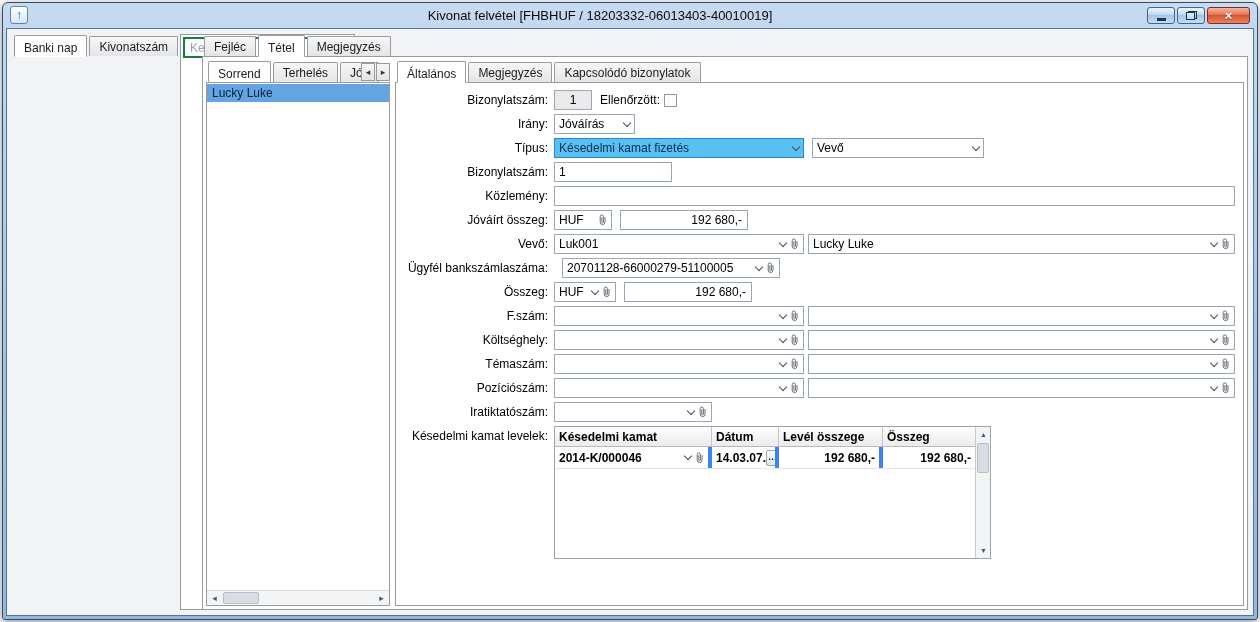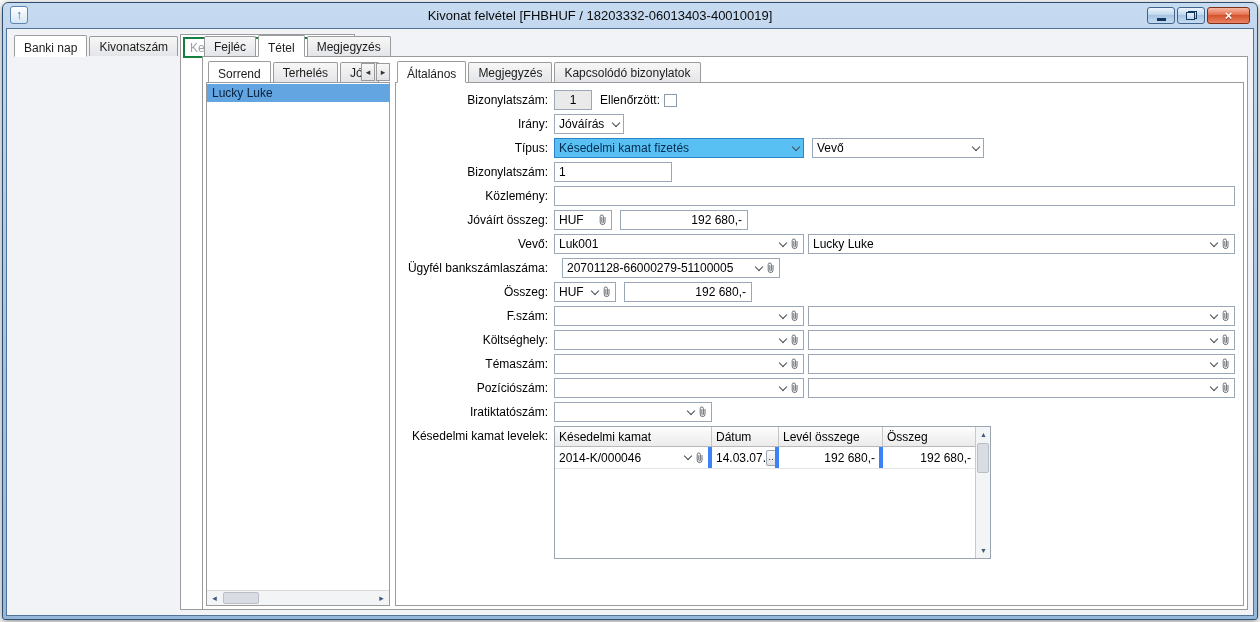--- a/index.html
+++ b/index.html
@@ -111,36 +111,36 @@
   .txt, .combo, .amt, .cur {
     height:20px; border:1px solid #9aa7b4; background:#fff;
     display:flex; align-items:center;
   }
   .txt.ro { background:#eaeaea; width:38px; justify-content:center; }
   input.ctl { height:20px; border:1px solid #9aa7b4; padding:0 4px; font:inherit; outline:none; }
   .w118 { width:118px; } .wfill { flex:1; }
   .combo { padding:0 4px; gap:4px; cursor:default; }
   .combo .ct { flex:1; white-space:nowrap; overflow:hidden; }
   .w250 { width:250px; } .w218 { width:218px;margin-left:8px; } .w172 { width:172px; }
-  .w158c { width:158px; } .w70 { width:70px; } .w62 { width:62px; }
+  .w158c { width:158px; } .w70 { width:81px; } .w62 { width:62px; }
   .combo.focus { background:#58c0f2; border-color:#2a86c8; }
   .combo.focus .ct { color:#012c52; }
   .chev {
     width:6px; height:6px; flex:none; margin-top:-3px;
     border-right:1.4px solid #454b52; border-bottom:1.4px solid #454b52;
     transform:rotate(45deg);
   }
   .clip { flex:none; display:flex; }
   .cb { width:13px; height:13px; border:1px solid #8d9aa7; background:#fff; flex:none; }
   .amt { width:128px; justify-content:flex-end; padding:0 5px; }
   .cur { width:58px; padding:0 4px; gap:4px; }
   .cur .ct { flex:1; }
   .cur.w62 { width:62px; }
   
-  .ktbl { width:437px; height:133px; border:1px solid #9aa5b1; background:#fff; display:flex; }
+  .ktbl { width:437px; height:133px; border:1px solid #9aa5b1; background:#fff; display:flex;font-weight:bold; }
   .tcols { flex:1; min-width:0; display:flex; flex-direction:column; }
   .thead { display:flex; height:20px; flex:none; background:linear-gradient(#fdfdfd,#ebebeb); border-bottom:1px solid #b9b9b9; }
   .th { padding:3px 4px 0; border-right:1px solid #c6c6c6; white-space:nowrap; overflow:hidden; }
   .th:last-child { border-right:none; }
   .trow { display:flex; height:22px; flex:none; border-bottom:1px solid #e6e6e6; }
   .td { border-right:4px solid #3b82f6; display:flex; align-items:center; padding:0 4px; white-space:nowrap; overflow:hidden; }
   .td:last-child { border-right:none; }
   .c-kamat { width:157px; gap:4px; } .c-kamat .ct { flex:1; overflow:hidden; }
   .c-datum { width:67px; padding-right:2px; }
   .c-level { width:104px; justify-content:flex-end; }

